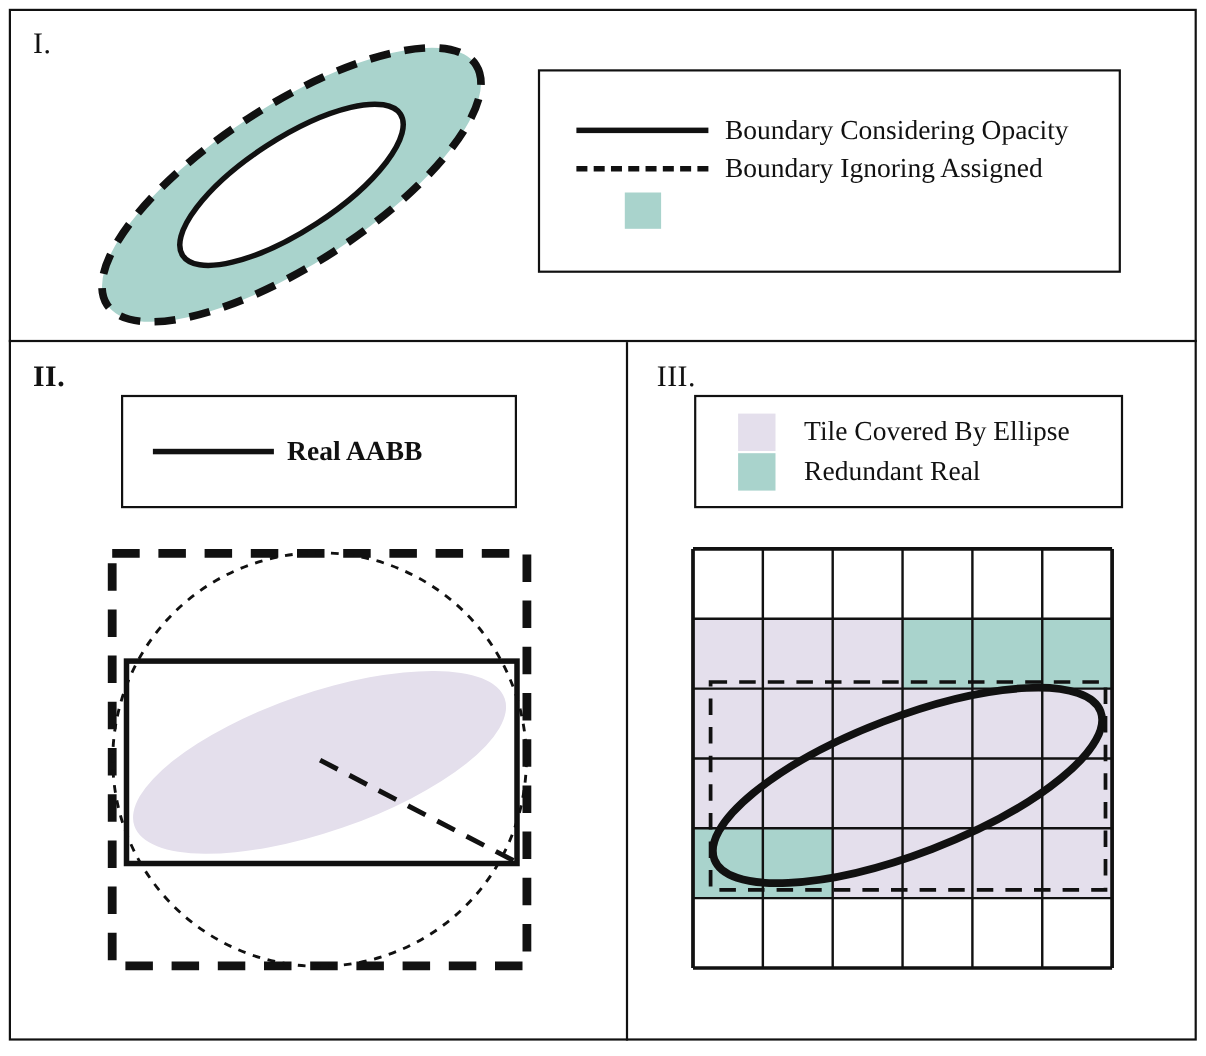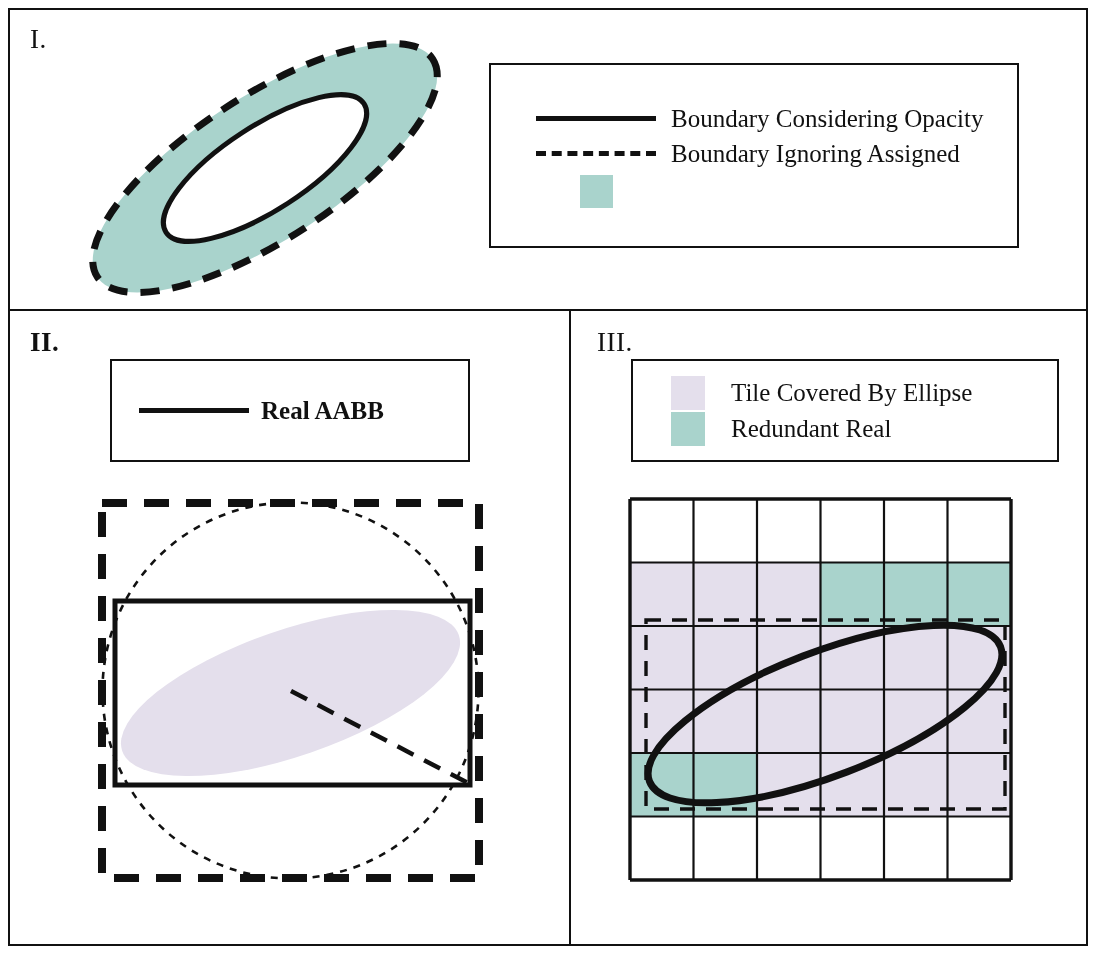--- a/index.html
+++ b/index.html
@@ -81,38 +81,38 @@
   }
   .color-swatch{
     display:block;
   }
 
   
   #legend-1{
     left:489px;top:63px;width:530px;height:185px;
     padding:6px 0 6px 0;
   }
-  #legend-1 .legend-row{padding:3px 16px;}
+  #legend-1 .legend-row{padding:3px 4px;}
   #legend-1 .swatch-wrap{width:150px;margin-left:14px;}
   #legend-1 .line-solid{width:120px;}
   #legend-1 .line-dashed{width:120px;border-top-width:5px;}
   #legend-1 .color-swatch{width:33px;height:33px;background:#a9d3cc;}
 
   
   #legend-2{
     left:110px;top:359px;width:360px;height:103px;font-weight:bold;
   }
   #legend-2 .legend-row{padding:2px 0;}
   #legend-2 .swatch-wrap{width:135px;margin-left:14px;}
   #legend-2 .line-solid{width:110px;}
   #legend-2 .line-dashed{width:110px;}
 
   
   #legend-3{
-    left:631px;top:359px;width:428px;height:103px;
+    left:631px;top:359px;width:390px;height:103px;
   }
   #legend-3 .legend-row{padding:1px 0;}
   #legend-3 .swatch-wrap{width:86px;margin-left:12px;}
   #legend-3 .color-swatch{width:34px;height:34px;}
 
   
   #panel1-art{
     position:absolute;left:55px;top:38px;width:420px;height:255px;
   }
   

